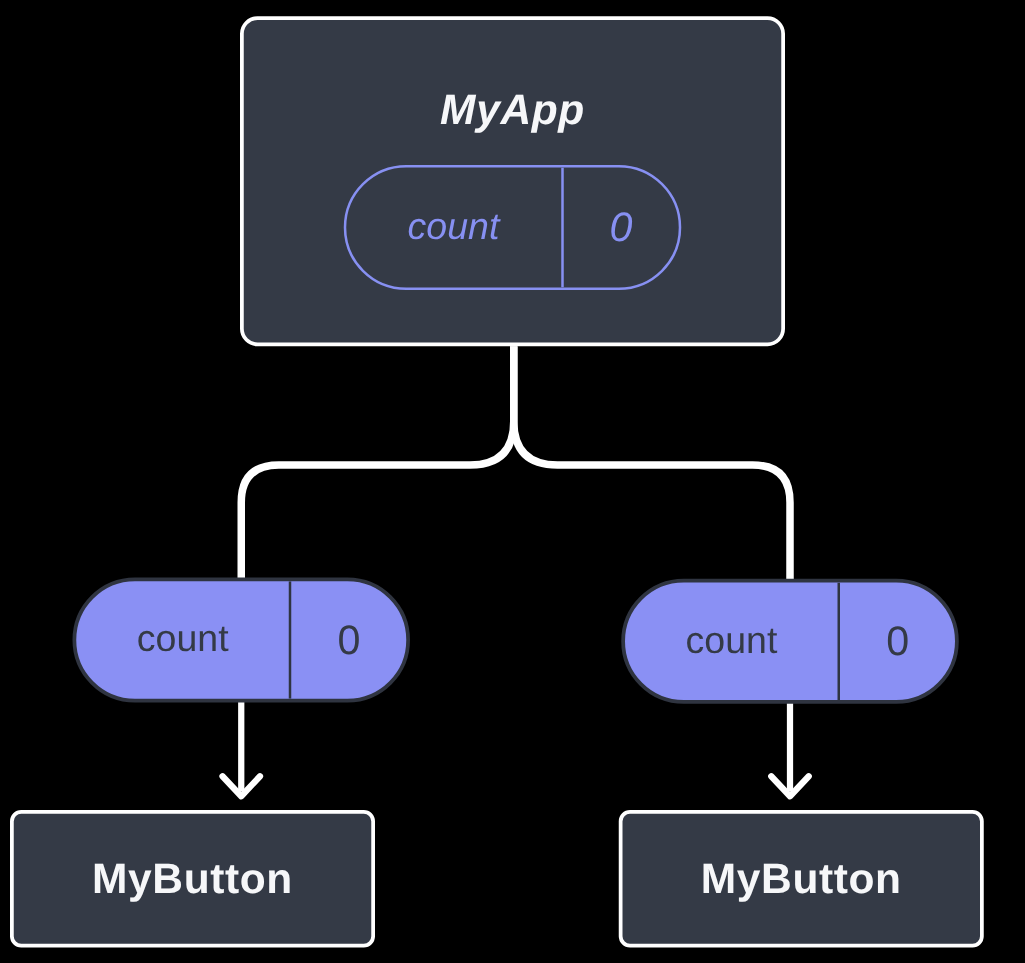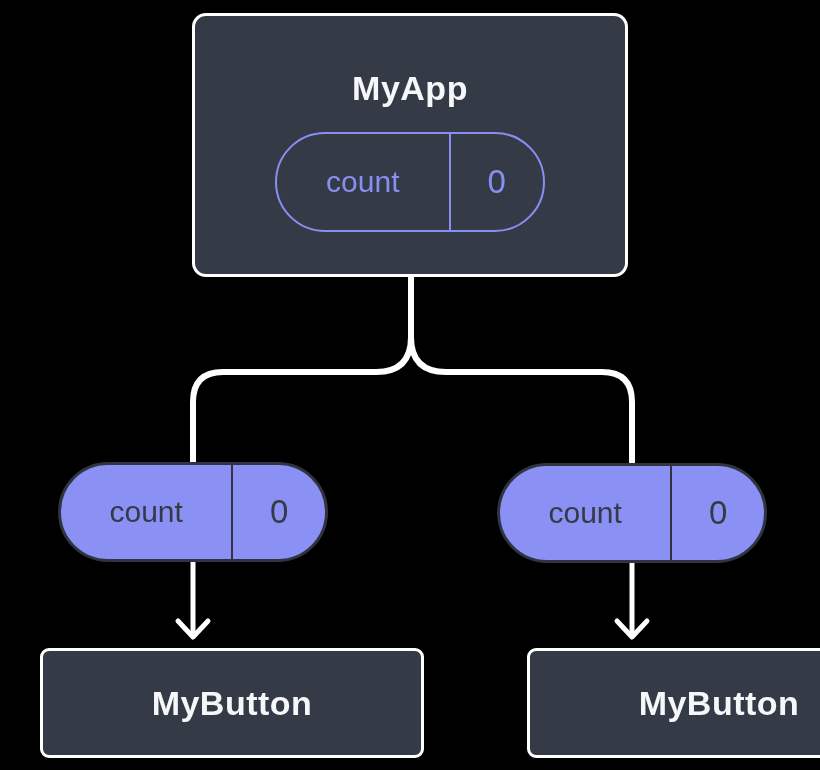--- a/index.html
+++ b/index.html
@@ -24,29 +24,29 @@
 
   .node{
     position:absolute;
     background:var(--node-fill);
     border:3px solid var(--node-border);
     color:var(--title-text);
     display:flex;align-items:center;justify-content:center;
   }
   .node.root{
     left:192px;top:13px;width:436px;height:264px;border-radius:14px;
-    flex-direction:column;justify-content:flex-start;padding-top:50px;
+    flex-direction:column;justify-content:flex-start;padding-top:50px;font-style:italic;
   }
   .node-title{
     font-size:34px;font-weight:600;letter-spacing:.5px;line-height:44px;
     color:var(--title-text);
   }
   .node.root .node-title{margin-bottom:22px;}
   .node.child{
-    width:384px;height:110px;border-radius:9px;margin-left:32px;
+    width:292px;height:110px;border-radius:9px;
   }
   .node.child.left{left:8px;top:648px;}
   .node.child.right{left:495px;top:648px;}
 
   .pill{
     display:flex;align-items:stretch;
     width:270px;height:100px;border-radius:50px;overflow:hidden;
   }
   .pill-name,.pill-value{
     display:flex;align-items:center;justify-content:center;

